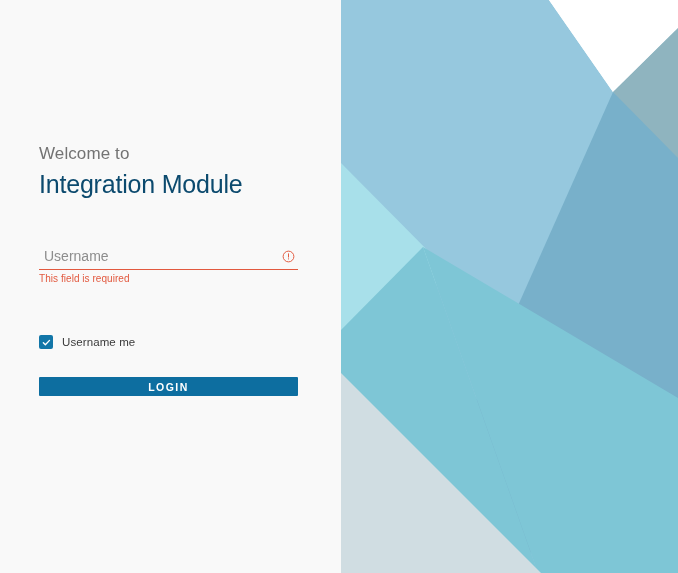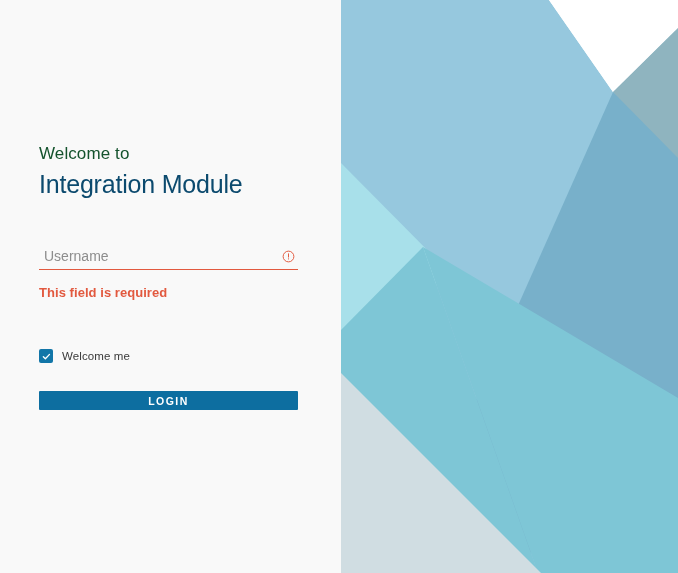--- a/index.html
+++ b/index.html
@@ -30,21 +30,21 @@
     flex: 0 0 341px;
   }
   .login-inner {
     position: absolute;
     left: 39px;
     top: 143px;
     width: 259px;
   }
   .welcome-line {
     font-size: 17px;
-    color: #14532d;
+    color: #737373;
     letter-spacing: 0.1px;
     line-height: 22px;
     font-weight: 400;
   }
   .app-title {
     font-size: 25px;
     color: #0c4a6e;
     line-height: 34px;
     letter-spacing: -0.2px;
     font-weight: 400;
@@ -91,26 +91,25 @@
     position: absolute;
     right: 0px;
     top: 0px;
     width: 20px;
     height: 19px;
     display: flex;
     align-items: center;
     justify-content: center;
   }
   .field-error-text {
-    font-size: 13px;
+    font-size: 10px;
     color: #e2593f;
-    margin-top: 17px;
+    margin-top: 3px;
     line-height: 12px;
     letter-spacing: 0.05px;
-    font-weight: bold;
   }
 
   .field-gap { height: 24px; }
 
   
   .remember-row {
     display: flex;
     align-items: center;
     margin-top: 26px;
   }
@@ -194,21 +193,21 @@
 
         <div class="field-gap"></div>
 
 
         <div class="remember-row">
           <span class="checkbox">
             <svg width="9" height="9" viewBox="0 0 12 12">
               <path d="M1.8 6.2 L4.5 8.9 L10 3.2" fill="none" stroke="#ffffff" stroke-width="1.8" stroke-linecap="round" stroke-linejoin="round"></path>
             </svg>
           </span>
-          <span class="remember-label">Welcome me</span>
+          <span class="remember-label">Username me</span>
         </div>
 
         <button class="login-button">LOGIN</button>
 
       </div>
     </div>
   </div>
 
   <div class="decor-panel">
     <svg viewBox="0 0 337 573" preserveAspectRatio="none">

